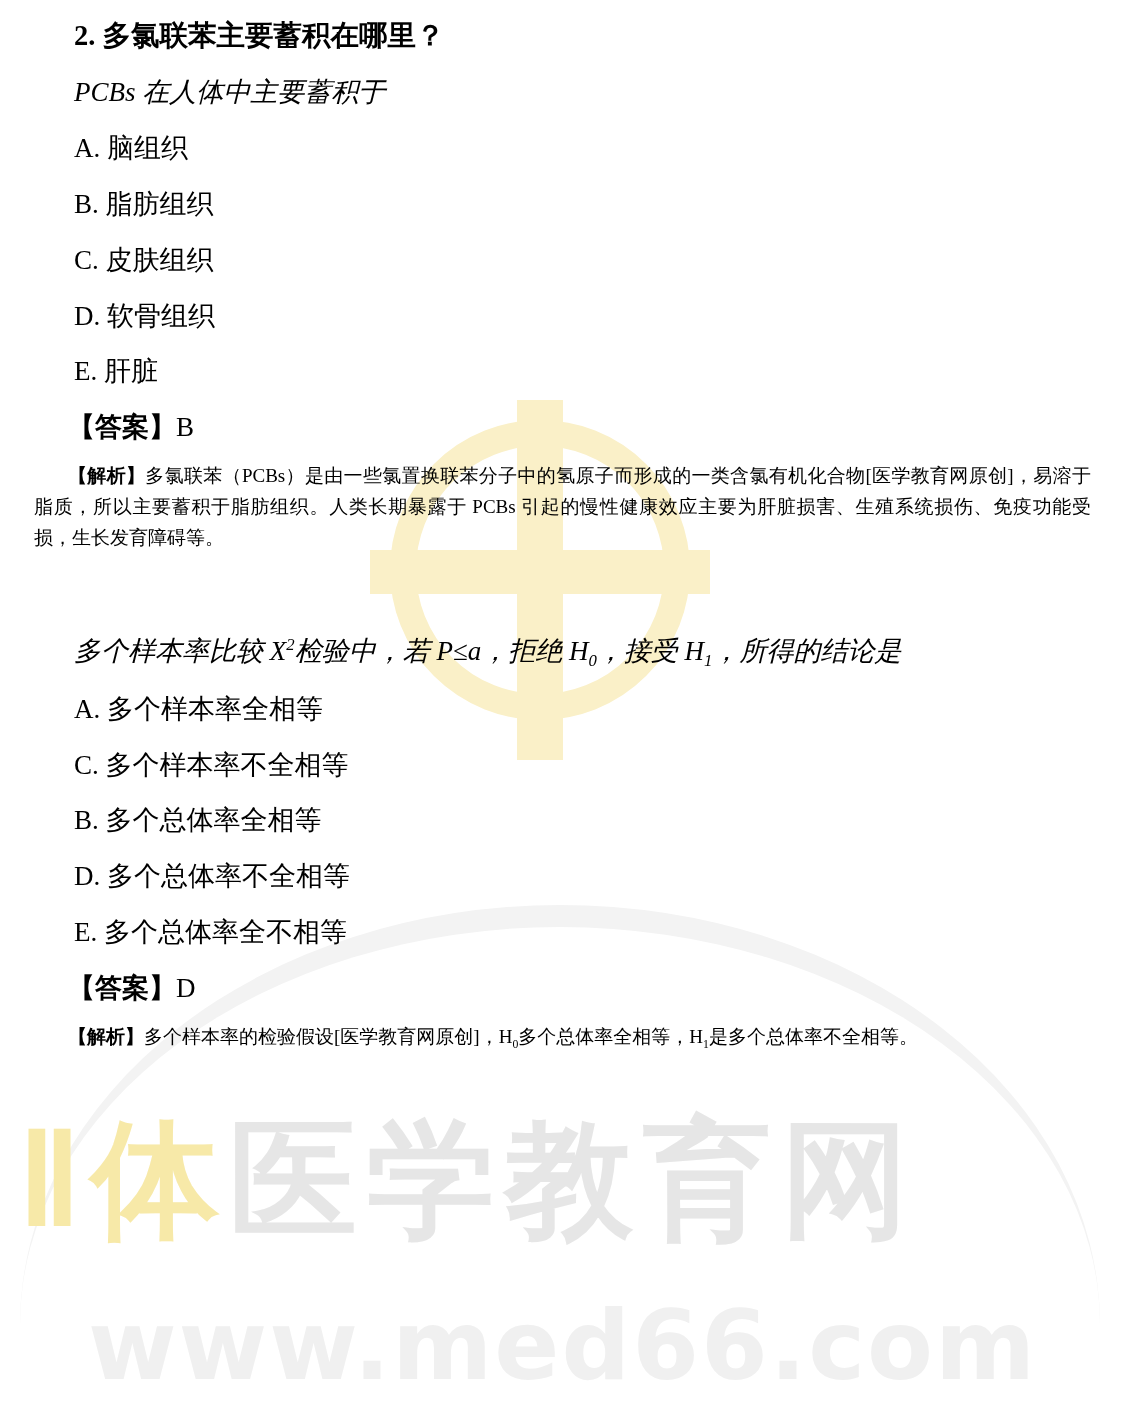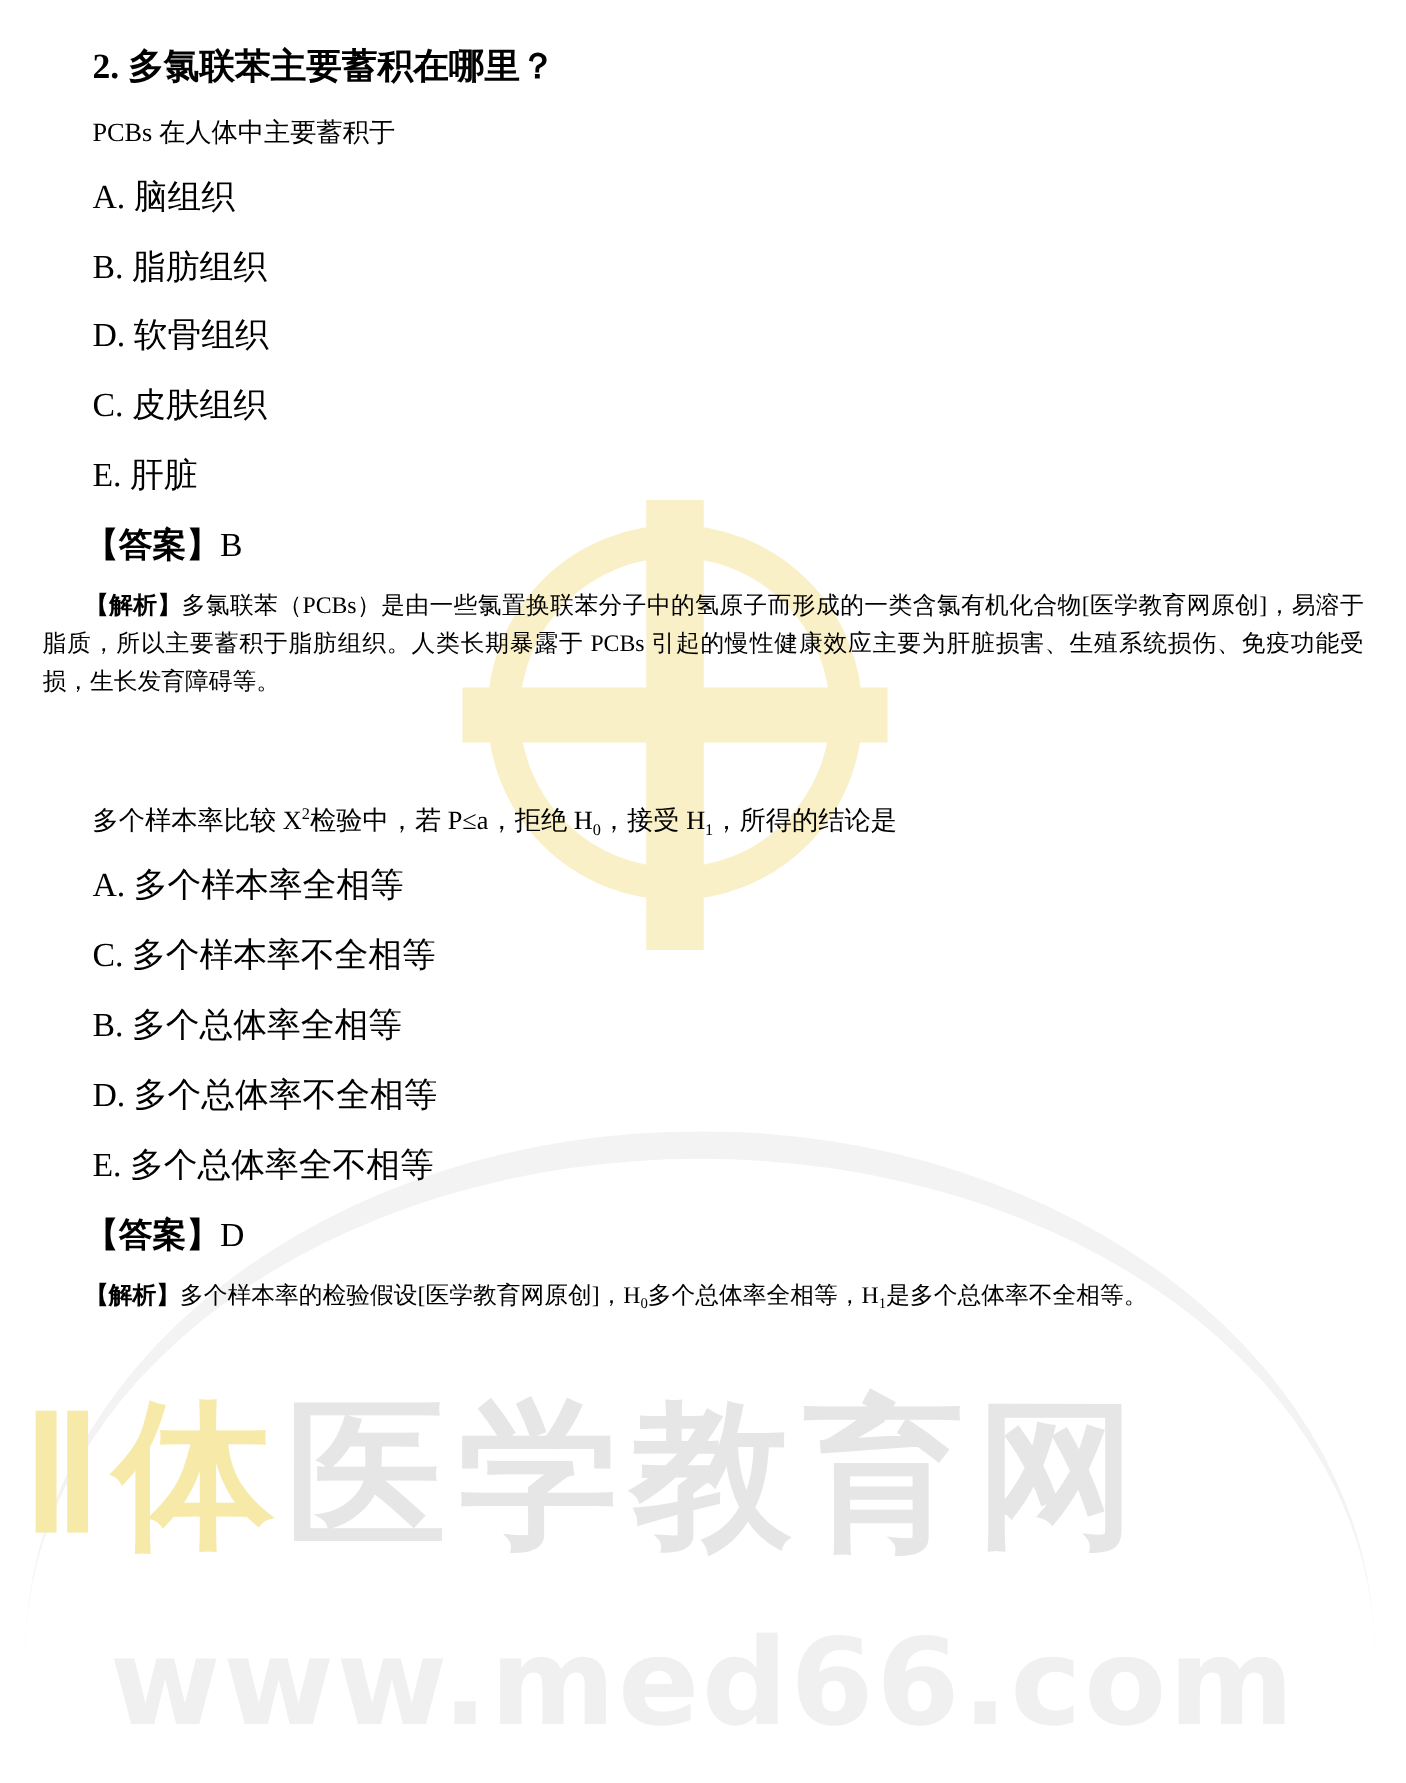--- a/index.html
+++ b/index.html
@@ -91,36 +91,37 @@
     font-size: 96px;
     letter-spacing: 2px;
     color: #f0f0f0;
     white-space: nowrap;
   }
 
   
   .doc {
     position: relative;
     z-index: 2;
-    padding: 26px 34px 0 34px;
+    padding: 8px 34px 0 34px;
     box-sizing: border-box;
   }
 
   .q-title {
     font-weight: bold;
     font-size: 28.5px;
     line-height: 1.55;
     margin: 6px 0 14px 0;
     text-indent: 40px;
   }
   .stem {
-    font-size: 21px;
+    font-size: 27px;
     line-height: 1.55;
     margin: 0 0 14px 0;
     text-indent: 40px;
+    font-style: italic;
   }
   .opt {
     font-size: 27px;
     line-height: 1.55;
     margin: 4px 0 14px 0;
     text-indent: 40px;
   }
   .ans {
     font-size: 27px;
     line-height: 1.55;
@@ -158,22 +159,22 @@
 <div class="doc">
 
   <div>
     <p class="q-title">
       <span>2.</span>
       <span>多氯联苯主要蓄积在哪里？</span>
     </p>
     <p class="stem">PCBs 在人体中主要蓄积于</p>
     <p class="opt">A. 脑组织</p>
     <p class="opt">B. 脂肪组织</p>
+    <p class="opt">C. 皮肤组织</p>
     <p class="opt">D. 软骨组织</p>
-    <p class="opt">C. 皮肤组织</p>
     <p class="opt">E. 肝脏</p>
     <p class="ans">
       <b>【答案】</b><span>B</span>
     </p>
     <p class="expl">
       <b>【解析】</b><span>多氯联苯（PCBs）是由一些氯置换联苯分子中的氢原子而形成的一类含氯有机化合物[医学教育网原创]，易溶于脂质，所以主要蓄积于脂肪组织。人类长期暴露于 PCBs 引起的慢性健康效应主要为肝脏损害、生殖系统损伤、免疫功能受损，生长发育障碍等。</span>
     </p>
   </div>
 
   <div class="gap"></div>

